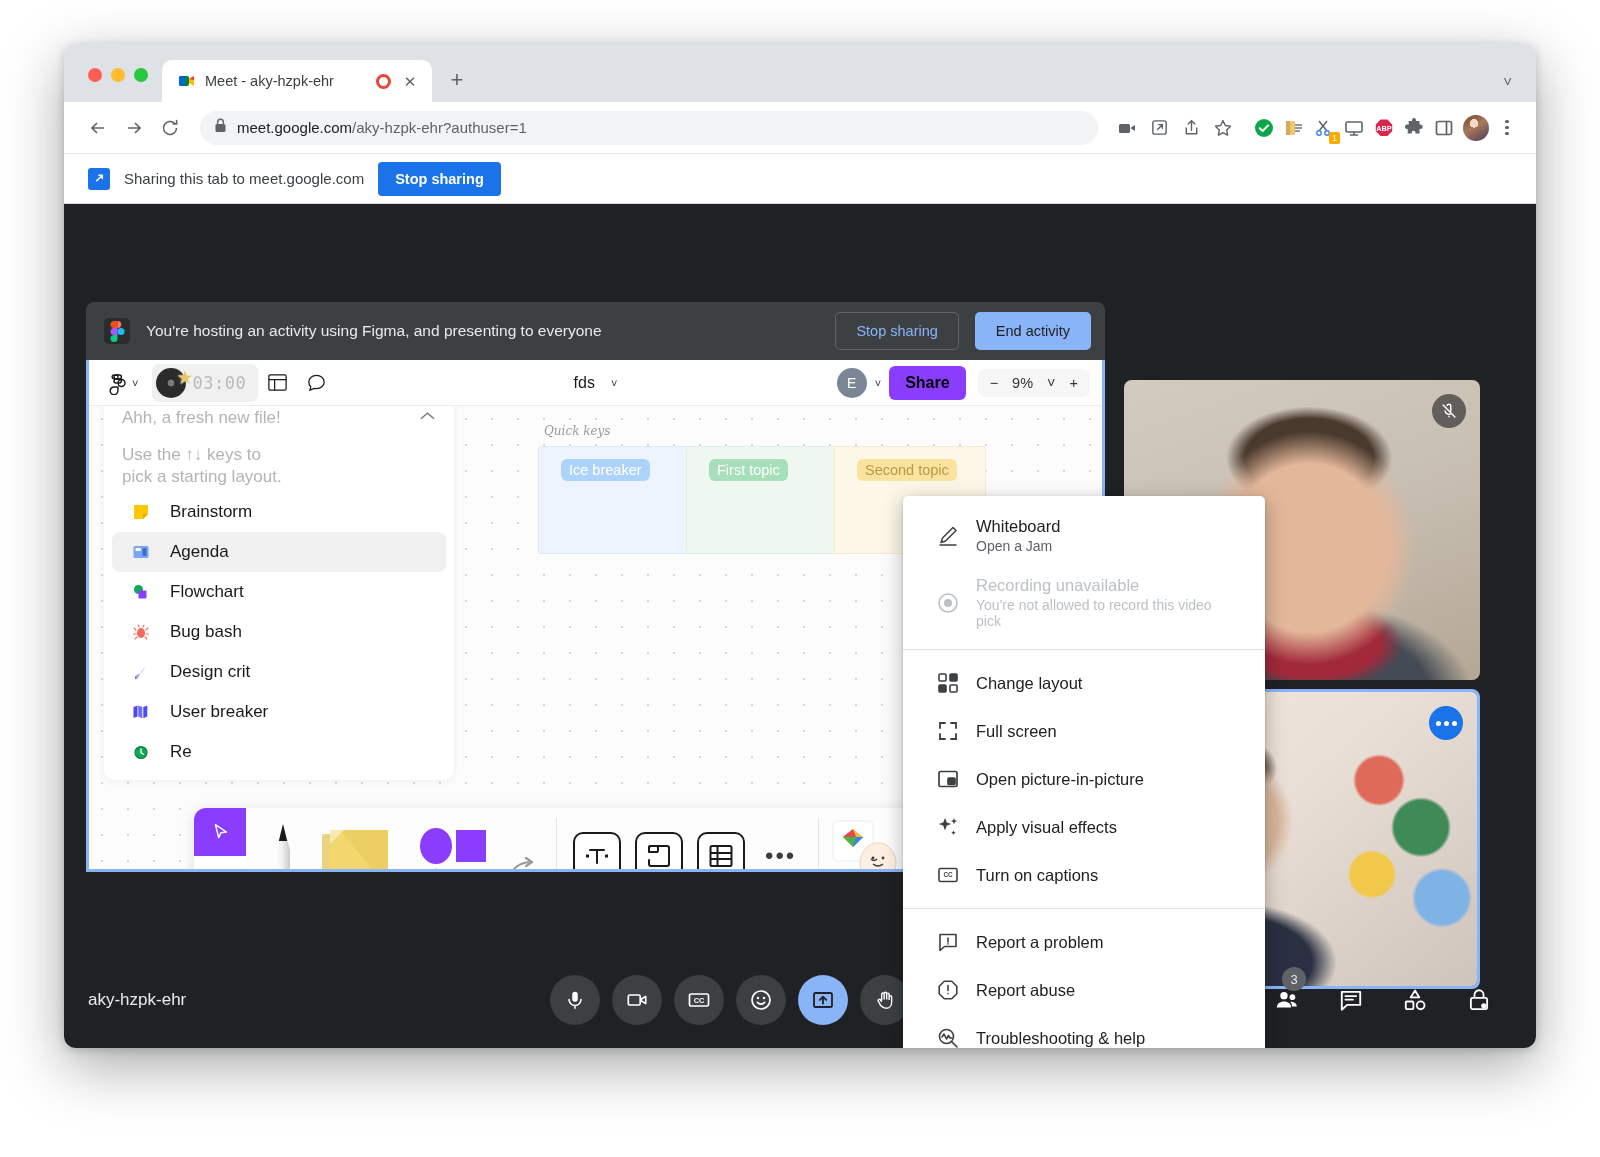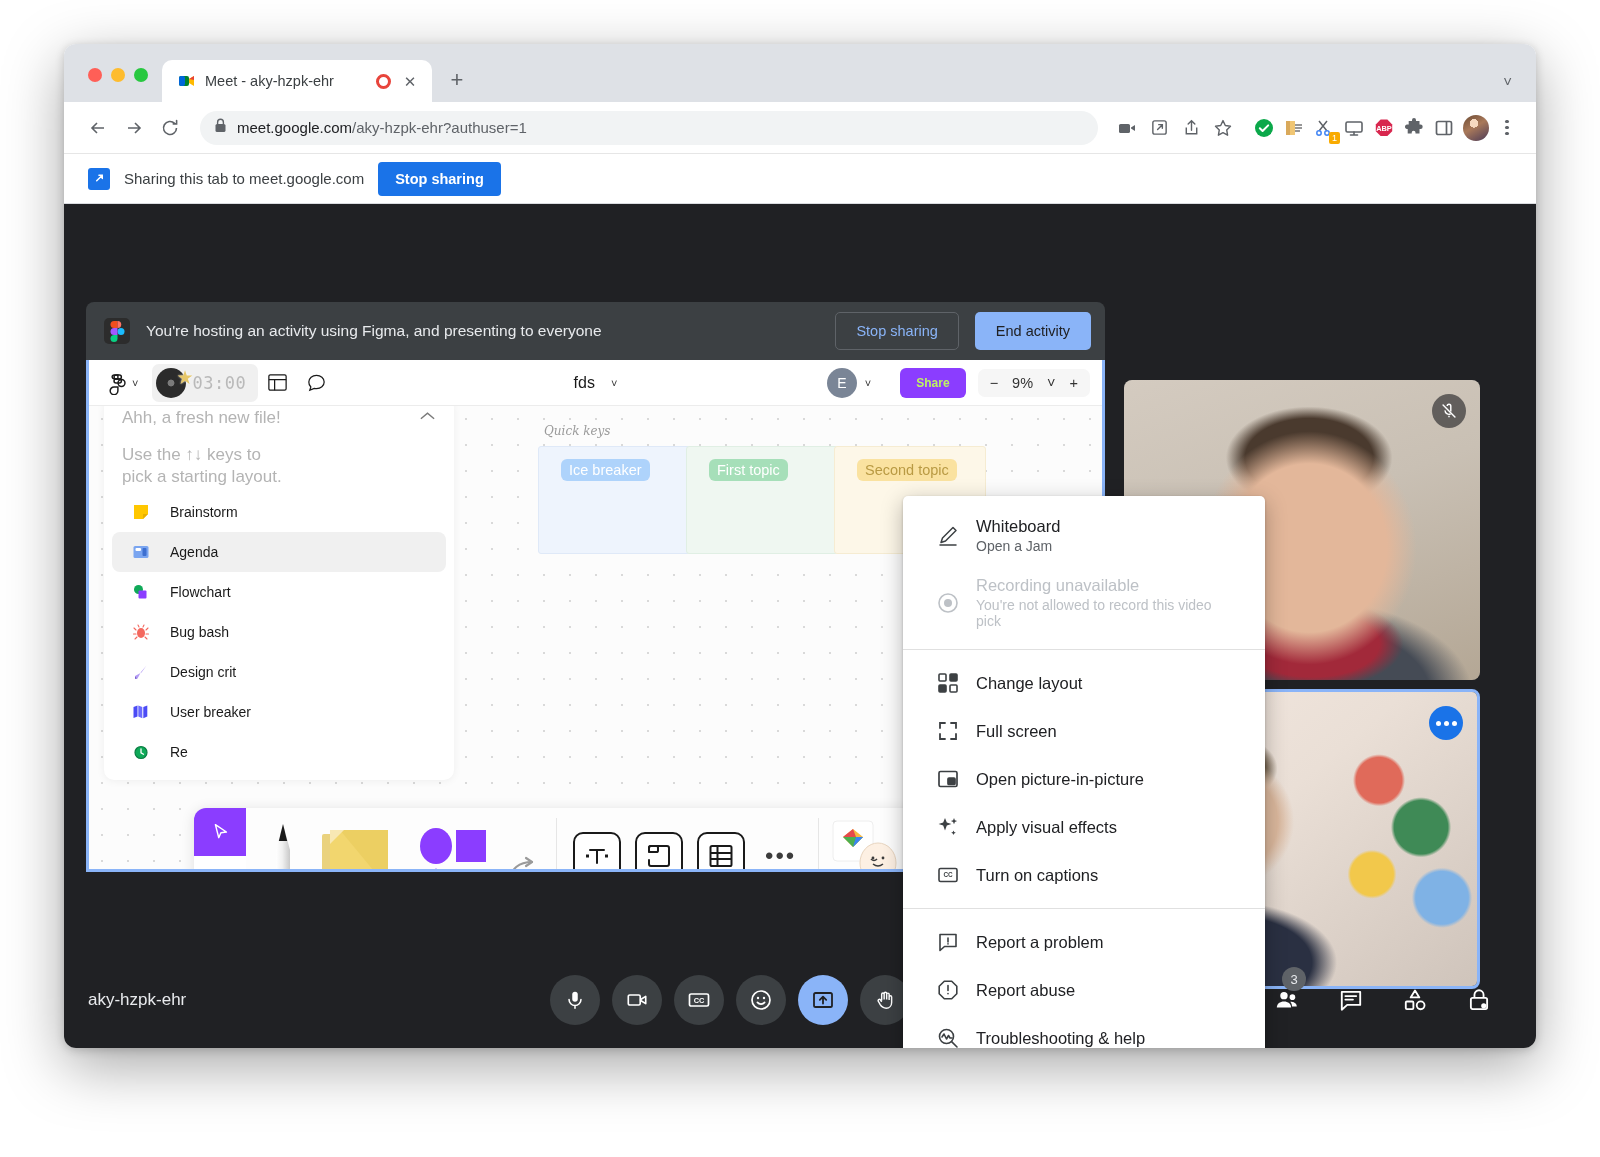--- a/index.html
+++ b/index.html
@@ -187,22 +187,22 @@
     text-shadow:0 0 2px #fff;
   }
   .timer-num { font-family:"DejaVu Sans Mono", monospace; font-size:17px; color:#b9b9b9; letter-spacing:.5px;}
   .fg-filename { font-size:16px; color:#1a1a1a; }
   .fg-right { margin-left:auto; display:flex; align-items:center; gap:8px; }
   .fg-avatar {
     width:30px;height:30px;border-radius:50%;background:#7a8596;color:#fff;
     display:flex;align-items:center;justify-content:center;font-size:14px;flex:none;
   }
   .fg-share {
-    background:#8b3dff;color:#bef264;border:none;border-radius:6px;
-    padding:8px 16px;font-size:12px;font-weight:bold;cursor:pointer;font-family:inherit;margin-left:21px;
+    background:#8b3dff;color:#000000;border:none;border-radius:6px;
+    padding:8px 16px;font-size:16px;font-weight:bold;cursor:pointer;font-family:inherit;
   }
   .fg-zoom {
     display:flex;align-items:center;gap:14px;background:#f6f6f6;border-radius:7px;
     padding:6px 12px;margin-left:4px;
   }
   .fg-zoom span { font-size:14.5px; color:#333; }
 
   
   .figma-canvas {
     position:relative; height:466px; overflow:hidden;
@@ -219,21 +219,21 @@
   .lp-head {
     display:flex; align-items:flex-start; justify-content:space-between;
     padding:0 18px;
   }
   .lp-title { font-size:17px; color:#b4b4b4; }
   .lp-caret { color:#7a7a7a; font-size:15px; }
   .lp-sub { font-size:17px; color:#b4b4b4; padding:16px 18px 4px; line-height:1.3; }
   .lp-row {
     display:flex; align-items:center; gap:18px;
     padding:9px 18px; margin:0 8px; border-radius:8px;
-    font-size:14px; color:#1a1a1a;
+    font-size:17px; color:#1a1a1a;
   }
   .lp-row.sel { background:#f0f0f0; }
   .lp-ico { width:22px;height:22px;flex:none;display:flex;align-items:center;justify-content:center; }
 
   
   .quick-sync {
     position:absolute; left:455px; top:18px;
     font-family:"DejaVu Serif", serif; font-style:italic;
     font-size:12px; color:#9a9a9a;
   }

